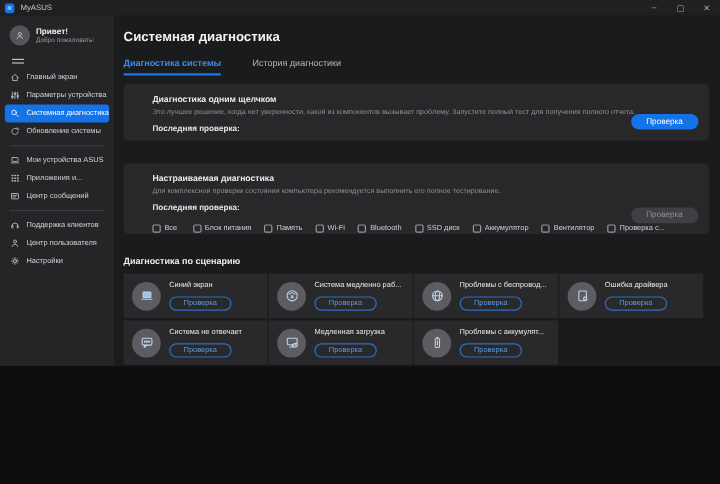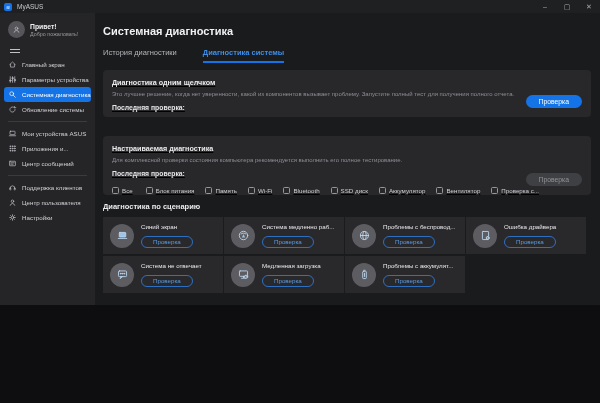--- a/index.html
+++ b/index.html
@@ -32,38 +32,38 @@
   svg.si { width:9px; height:9px; stroke:#c4c4c9; stroke-width:1.2; fill:none; stroke-linecap:round; stroke-linejoin:round; }
   .selected svg.si { stroke:#ffffff; }
 
   
   .main { position:absolute; top:13px; left:95px; right:0; bottom:0; background:#1a1b1d; padding:12px 9px 0 8px; }
   .page-title { font-size:11px; font-weight:bold; color:#f2f2f4; }
   .tabs { display:flex; margin-top:11px; }
   .tab { font-size:7.5px; padding-bottom:4px; margin-right:26px; color:#b5b5ba; cursor:default; }
   .tab.active { color:#3f8ee8; font-weight:bold; border-bottom:2px solid #1473e6; }
 
-  .card { position:relative; background:#28282b; border-radius:4px; padding:8px 9px;text-decoration:underline; }
+  .card { position:relative; background:#28282b; border-radius:4px; padding:8px 24px; }
   .card-1 { margin-top:7px; height:47px; }
   .card-2 { margin-top:19px; height:59px; }
   .card-title { font-size:7.2px; font-weight:bold; color:#ececee; }
   .card-desc { font-size:6px; color:#8e8e94; margin-top:3.5px; white-space:nowrap; overflow:hidden; }
   .last-check { font-size:6.8px; font-weight:bold; color:#e6e6e9; margin-top:7px; }
 
   .btn-primary { position:absolute; right:9px; bottom:9px; background:#1473e6; color:#fff; font-size:6.8px; padding:3px 13px; border-radius:9px; border:none; font-family:inherit; cursor:default; }
   .btn-disabled { position:absolute; right:9px; bottom:9px; background:#3f4043; color:#8f9297; font-size:6.8px; padding:3px 13px; border-radius:9px; border:none; font-family:inherit; cursor:default; }
 
   .chk-row { display:flex; align-items:center; margin-top:9px; width:415px; }
   .chk { display:flex; align-items:center; }
   .chk .box { width:7px; height:7px; border:1px solid #96969b; border-radius:1.5px; background:transparent; flex:none; cursor:default; }
   .chk .txt { font-size:6.2px; color:#cfcfd4; margin-left:3px; white-space:nowrap; }
   .chk-sep { width:1px; height:9px; background:#5e5e63; margin:0 6px 0 7px; }
   .chk + .chk { margin-left:11px; }
 
-  .section-title { margin-top:7px; font-size:7.5px; font-weight:bold; color:#ececee; }
+  .section-title { margin-top:18px; font-size:7.5px; font-weight:bold; color:#ececee; }
   .scen-grid { margin-top:6px; display:flex; flex-wrap:wrap; width:489px; }
   .scen-card { width:120px; height:37px; background:#29292c; margin:0 1px 2px 0; display:flex; align-items:center; padding-left:7px; }
   .scen-ic { width:24px; height:24px; border-radius:50%; background:#5c5c61; flex:none; display:flex; align-items:center; justify-content:center; }
   svg.gi { width:13px; height:13px; stroke:#bdd6ee; stroke-width:1.1; fill:none; stroke-linecap:round; stroke-linejoin:round; }
   .scen-body { margin-left:7px; }
   .scen-title { font-size:6.2px; color:#e9e9ec; white-space:nowrap; }
   .btn-outline { margin-top:4px; background:transparent; border:1px solid #2f6fc2; color:#5a9ae0; font-size:6.2px; padding:1.5px 11px; border-radius:8px; font-family:inherit; cursor:default; }
 </style>
 </head>
 <body>
@@ -201,22 +201,22 @@
           </span>
         <span class="lbl">Настройки</span>
       </div>
     </div>
   </div>
 
   <div class="main">
     <div class="page-title">Системная диагностика</div>
 
     <div class="tabs">
+      <div class="tab active">Диагностика системы</div>
       <div class="tab">История диагностики</div>
-      <div class="tab active">Диагностика системы</div>
     </div>
 
     <div class="card card-1">
       <div class="card-title">Диагностика одним щелчком</div>
       <div class="card-desc">Это лучшее решение, когда нет уверенности, какой из компонентов вызывает проблему. Запустите полный тест для получения полного отчета.</div>
       <div class="last-check">Последняя проверка:</div>
       <button class="btn-primary">Проверка</button>
     </div>
 
     <div class="card card-2">

